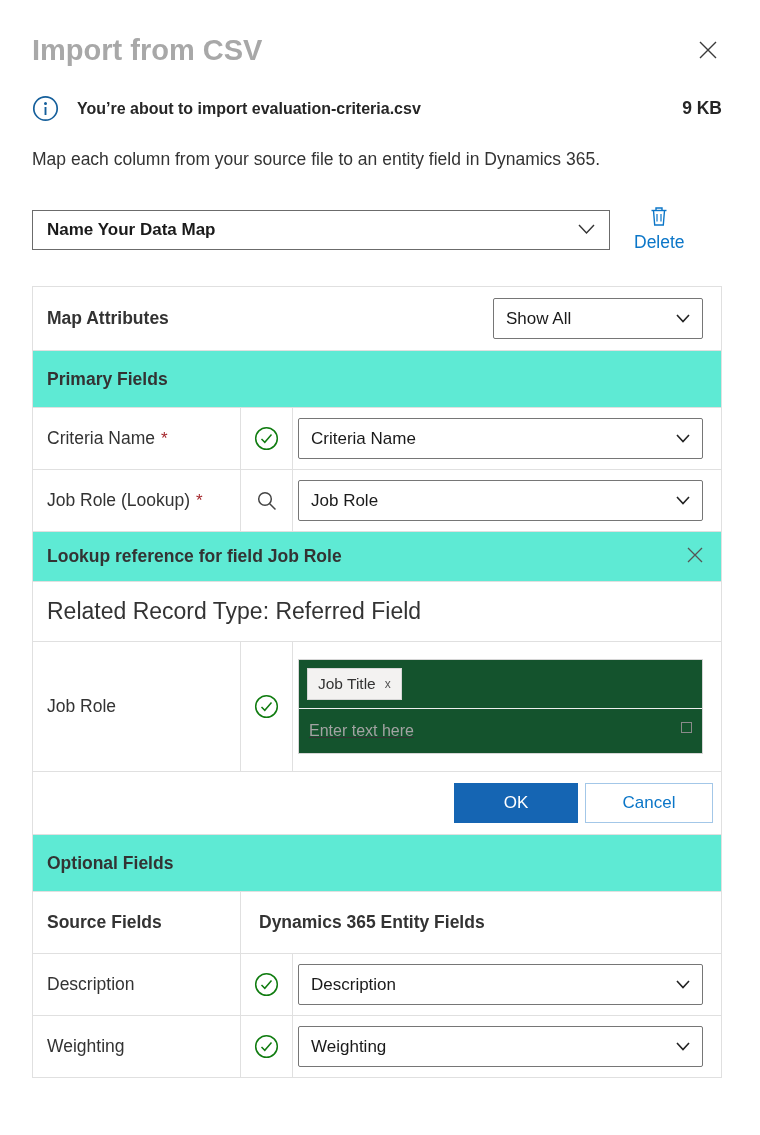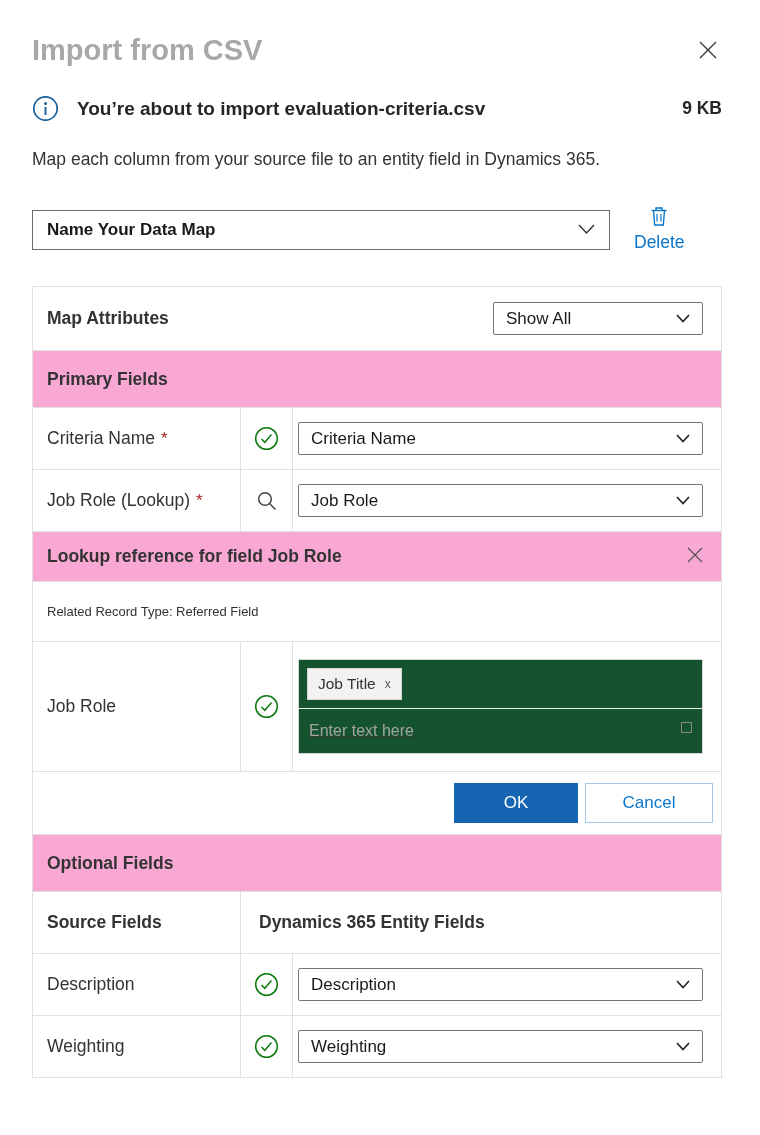--- a/index.html
+++ b/index.html
@@ -12,21 +12,21 @@
   .wrap { padding:34px 38px 0 32px; }
 
   
   .title-row { display:flex; justify-content:space-between; align-items:center; }
   h1.page-title { margin:0; font-size:29px; font-weight:700; color:var(--title-gray,#a8a8a8); }
   .dialog-close { background:none; border:none; padding:2px; margin-top:2px; cursor:pointer; color:#3a3a3a; }
 
   
   .info-row { display:flex; align-items:center; margin-top:28px; }
   .info-icon { display:flex; color:#155f9b; }
-  .info-text { font-weight:700; font-size:19px; margin-left:18px; color:#262626; }
+  .info-text { font-weight:700; font-size:16px; margin-left:18px; color:#262626; }
   .file-size { margin-left:auto; font-weight:700; font-size:17.5px; color:#262626; }
 
   p.instructions { margin:27px 0 0; font-size:17.5px; color:#333; }
 
   
   .mapname-row { display:flex; align-items:center; margin-top:36px; }
   .combobox {
     flex:0 0 578px; height:40px; border:1px solid #6b6b6b; background:#fff;
     display:flex; align-items:center; justify-content:space-between;
     padding:0 14px; font-weight:700; font-size:17px; color:#1a1a1a; cursor:pointer;
@@ -42,43 +42,43 @@
   .table > div { border-top:1px solid #e0e0e0; }
   .table > div:first-child { border-top:none; }
 
   .attrs-row { display:flex; align-items:center; justify-content:space-between;
     height:63px; padding:0 18px 0 14px; }
   .bold-label { font-weight:700; font-size:17.5px; color:#333; }
 
   .select {
     border:1px solid #767676; border-radius:2px; background:#fff;
     display:flex; align-items:center; justify-content:space-between;
-    height:33px; padding:0 12px; font-size:17px; color:#1a1a1a; cursor:pointer;
+    height:41px; padding:0 12px; font-size:17px; color:#1a1a1a; cursor:pointer;
   }
   .showall { width:210px; }
 
   .section-header {
-    background:#f9a8d4; font-weight:700; font-size:17.5px; color:#333;
+    background:#5eead4; font-weight:700; font-size:17.5px; color:#333;
     height:57px; display:flex; align-items:center; padding:0 14px;
   }
   .lookup-header { justify-content:space-between; height:50px; }
   .lookup-close { background:none; border:none; padding:2px; cursor:pointer; color:#555; }
 
   .field-row { display:grid; grid-template-columns:208px 52px 1fr; min-height:62px; }
   .cell { display:flex; align-items:center; }
   .label-cell { padding-left:14px; font-size:17.5px; border-right:1px solid #e0e0e0; color:#333; }
   .icon-cell { justify-content:center; border-right:1px solid #e0e0e0; }
   .select-cell { padding:9px 18px 9px 5px; }
   .select-cell .select { width:100%; }
   .req { color:var(--required,#a4262c); margin-left:6px; font-size:17px; }
 
   .check-icon { color:var(--success,#107c10); display:flex; }
   .search-icon { color:#444; display:flex; }
 
-  .related-row { height:60px; display:flex; align-items:center; padding:0 14px; font-size:13px; color:#333; }
+  .related-row { height:60px; display:flex; align-items:center; padding:0 14px; font-size:23px; color:#333; }
 
   .lookup-row { min-height:130px; }
   .tagbox { width:100%; border:1px solid #d6d6d6; background:#14532d; }
   .chips { padding:8px; border-bottom:1px solid #eeeeee; }
   .chip { display:inline-flex; align-items:center; gap:9px; background:#f3f2f1;
     border:1px solid #d6d6d6; padding:6px 10px; font-size:15.5px; color:#333; cursor:pointer; }
   .chip-x { font-size:12px; color:#555; cursor:pointer; }
   .tag-input-line { display:flex; justify-content:space-between; padding:13px 10px;text-decoration:underline; }
   .placeholder { color:#a3a3a3; font-size:16px; }
   .sq { width:11px; height:11px; border:1px solid #8a8a8a; display:inline-block; }

